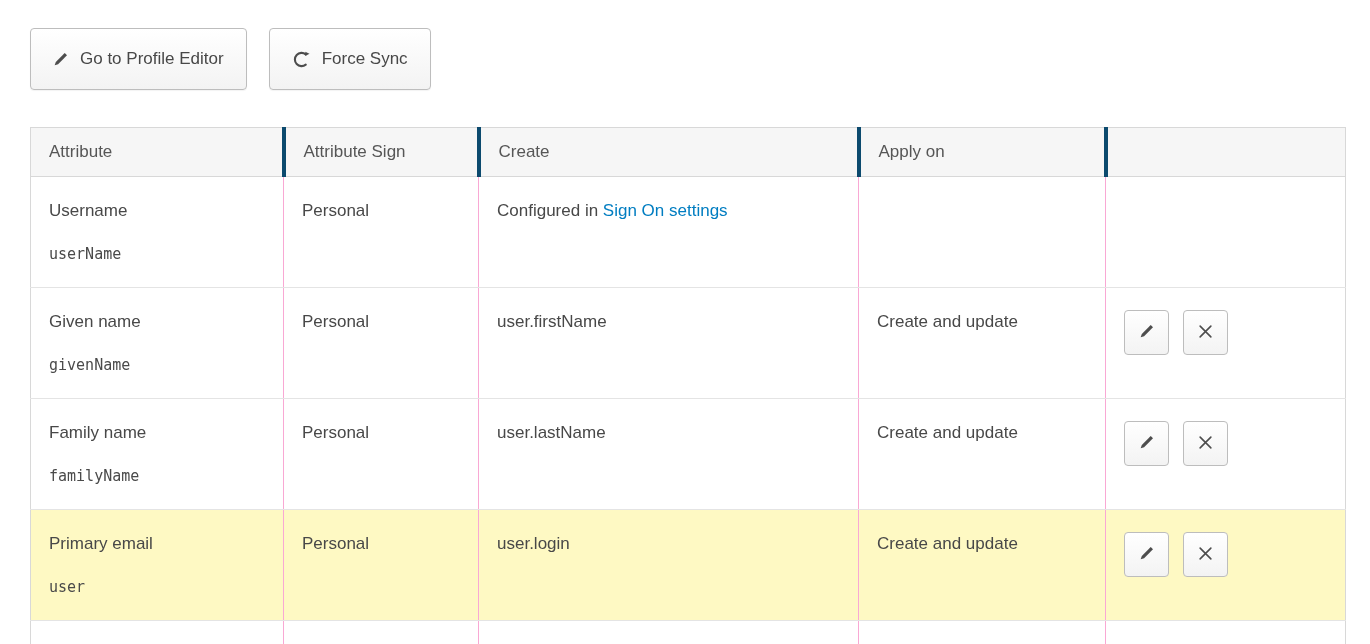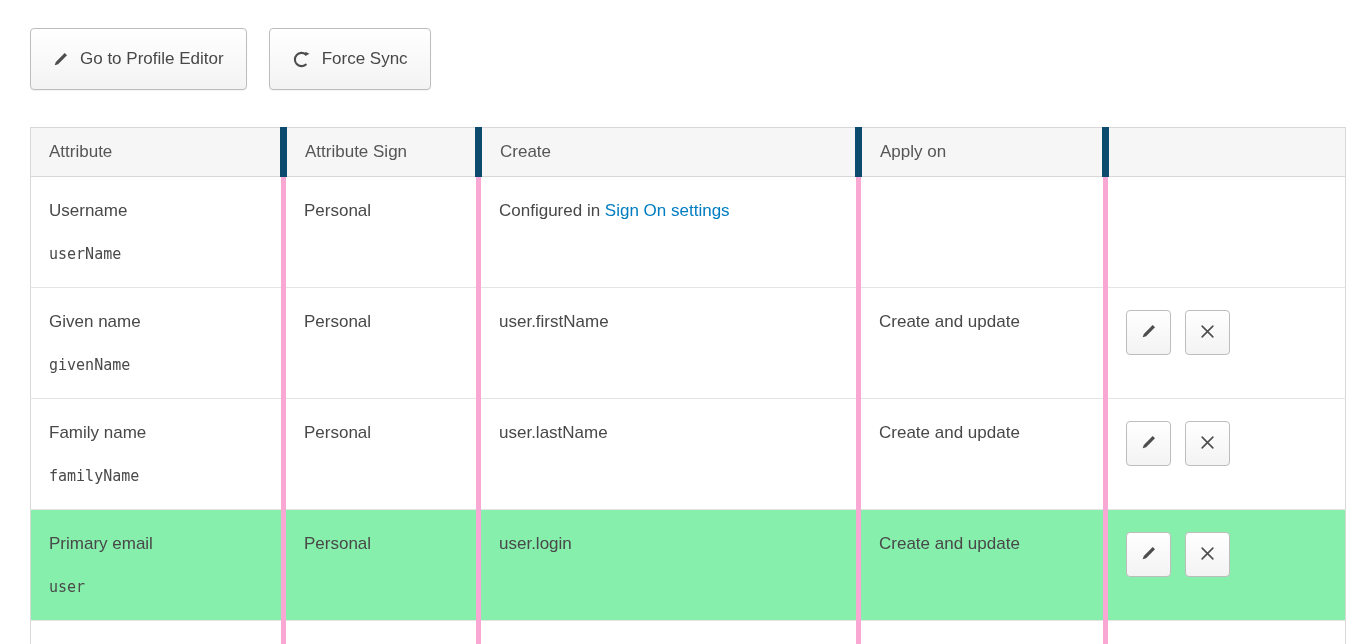--- a/index.html
+++ b/index.html
@@ -42,37 +42,37 @@
     table-layout: fixed;
     border: 1px solid #d8d8d8;
   }
   .mapping-table th {
     background: #f6f6f6;
     text-align: left;
     font-weight: 400;
     font-size: 17px;
     color: #565656;
     padding: 14px 18px;
-    border-right: 7px solid #0c4a6e;
+    border-right: 4px solid #0c4a6e;
     border-bottom: 1px solid #d8d8d8;
     height: 49px;
   }
   .mapping-table td {
     vertical-align: top;
     font-size: 17px;
     color: #484848;
     padding: 24px 18px 18px 18px;
-    border-right: 5px solid #f9a8d4;
+    border-right: 1px solid #f9a8d4;
     border-bottom: 1px solid #e4e4e4;
     height: 111px;
   }
   .mapping-table th:last-child,
   .mapping-table td:last-child { border-right: none; }
 
-  tr.alt td { background: #86efac; }
+  tr.alt td { background: #fef9c3; }
   tr.empty-row td { height: 60px; padding: 0 18px; border-bottom: none; }
 
   .attr-name {
     font-family: "DejaVu Sans Mono", monospace;
     font-size: 15px;
     color: #4a4a4a;
     margin-top: 24px;
   }
 
   a.link {

